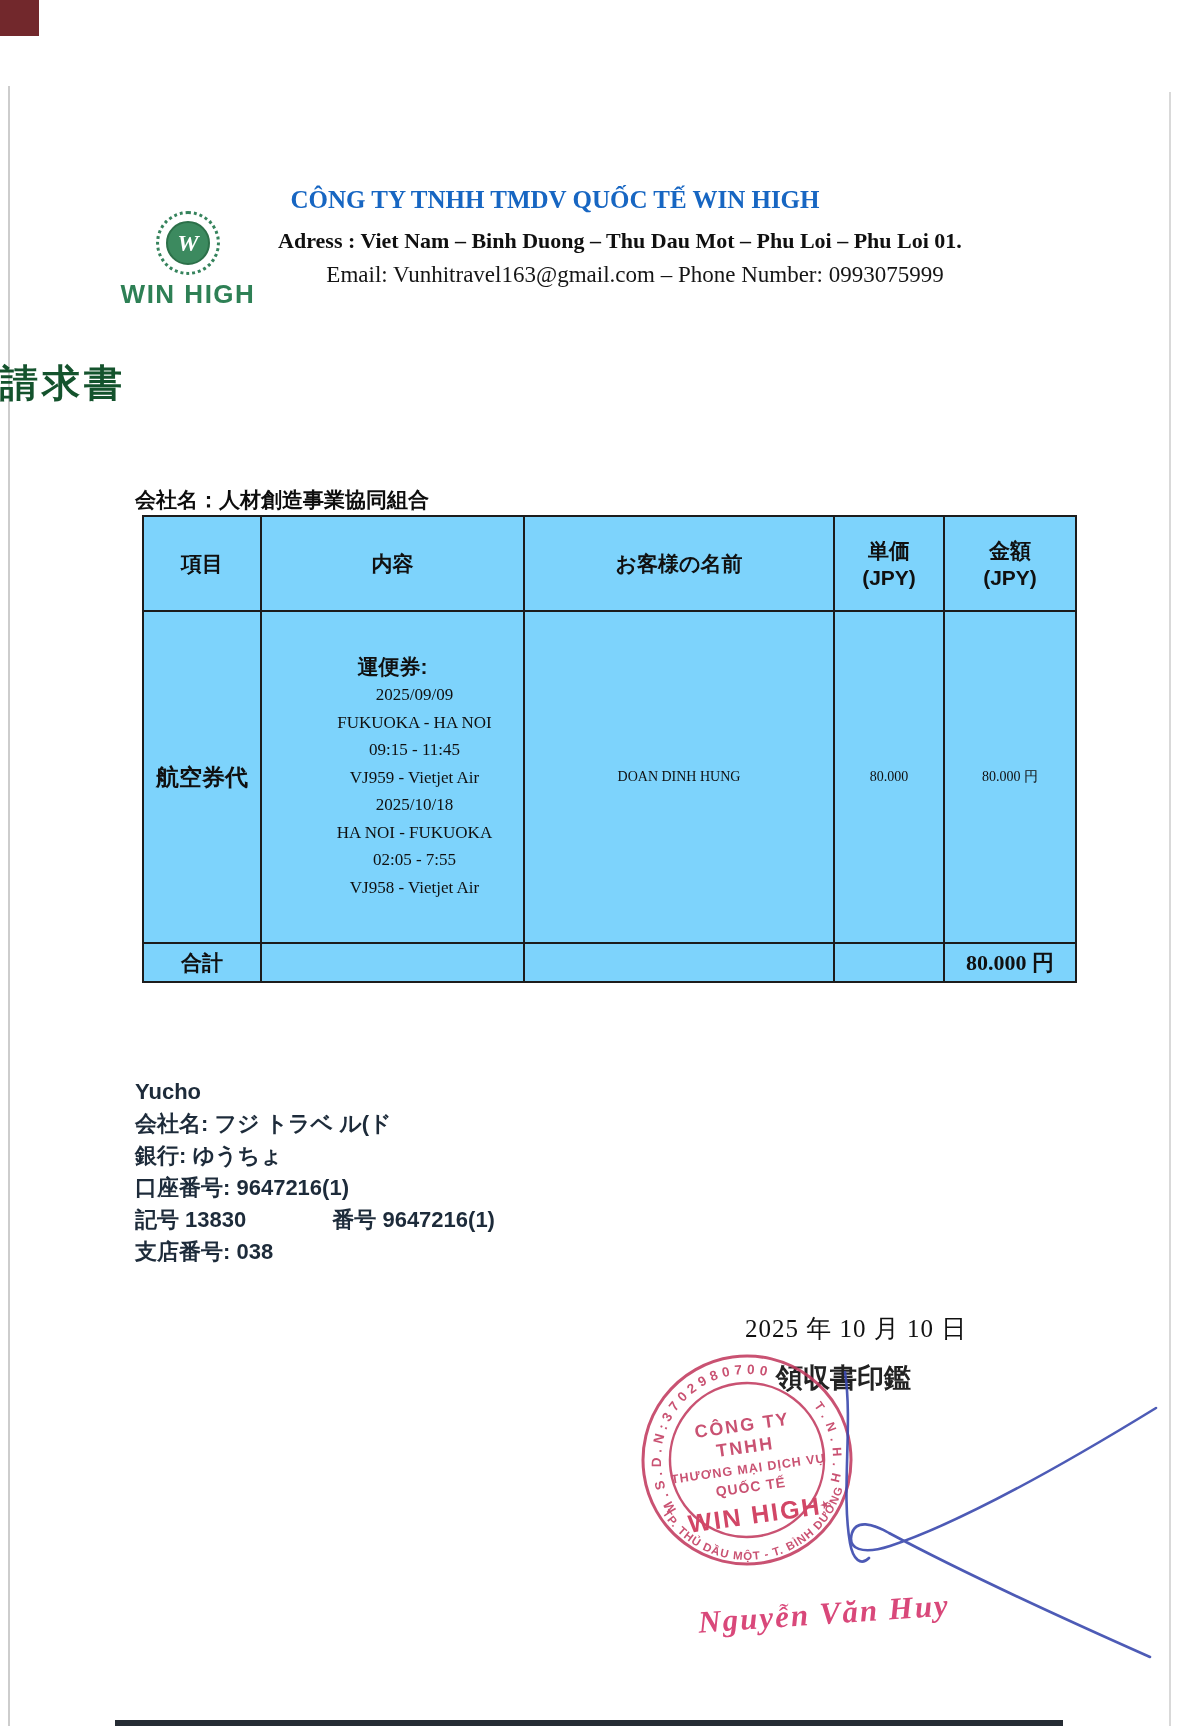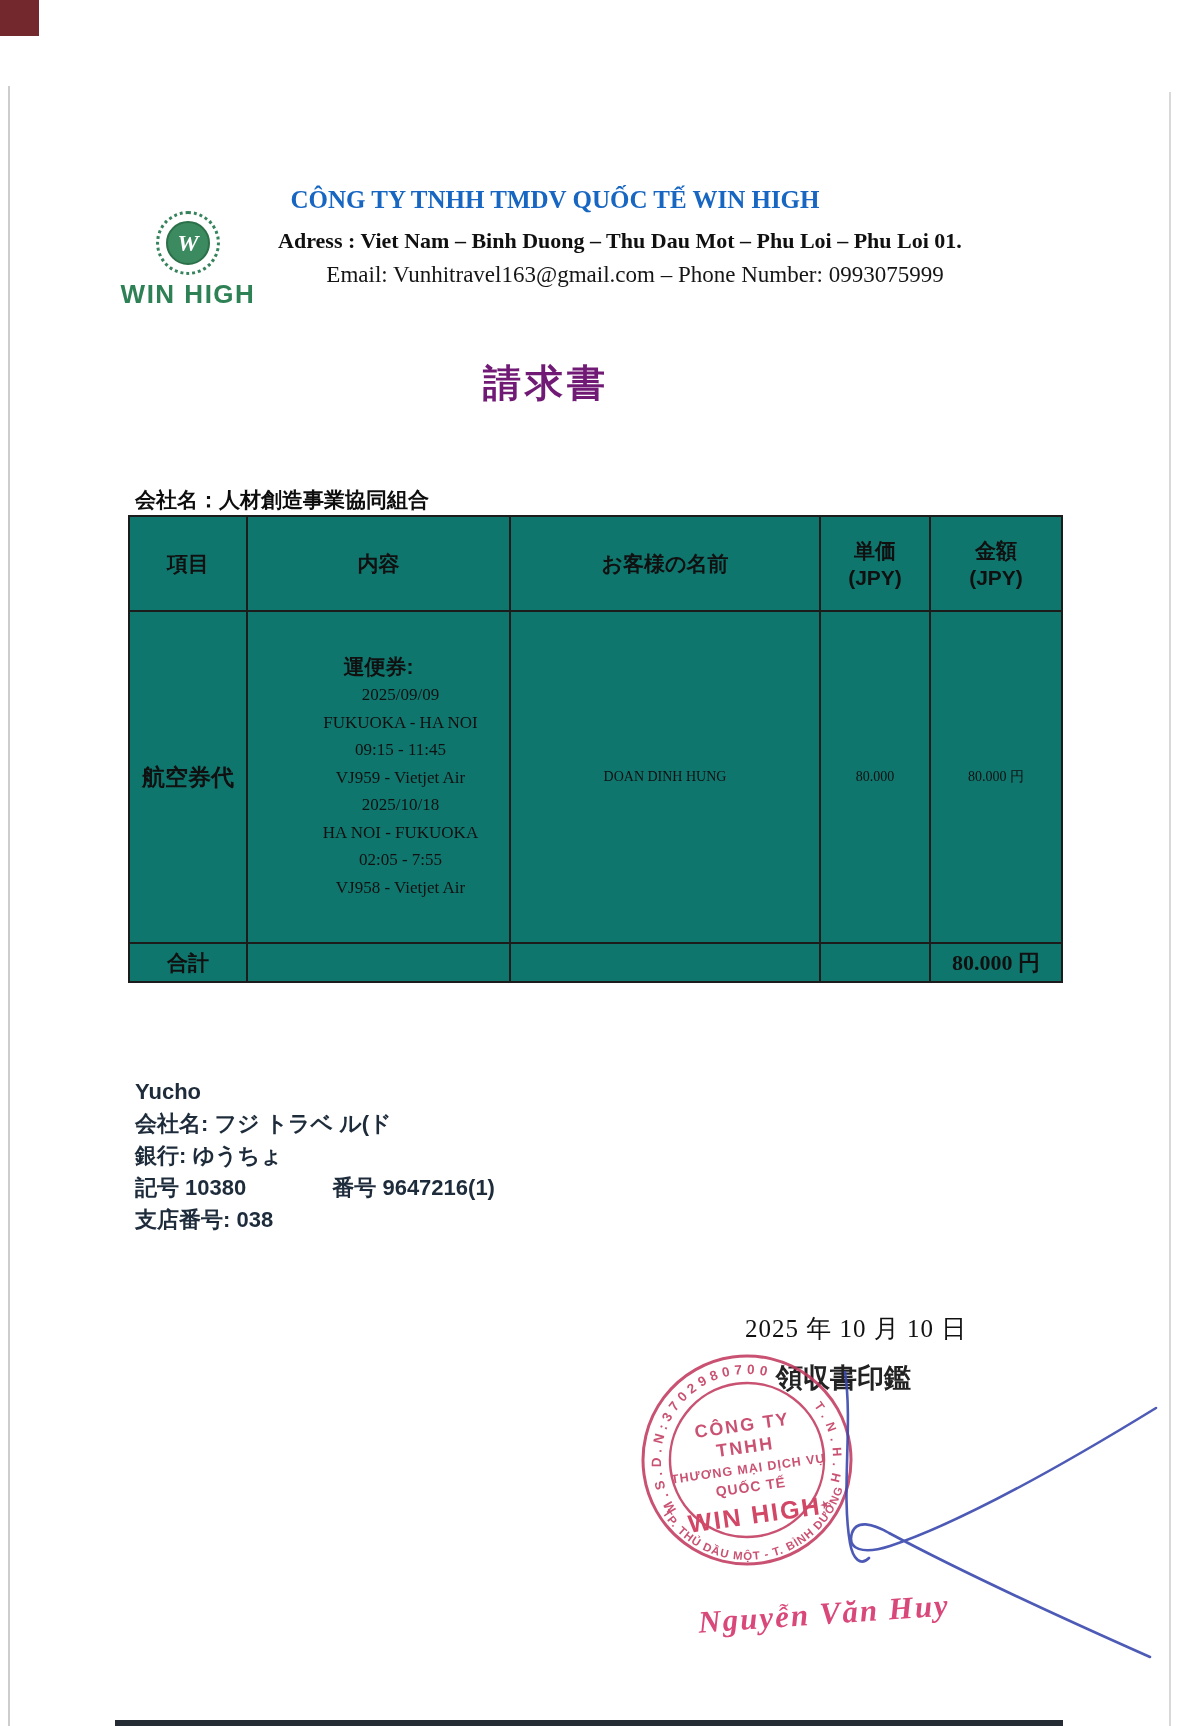--- a/index.html
+++ b/index.html
@@ -23,28 +23,28 @@
   .logo-w{color:#fff;font-family:"Liberation Serif",serif;font-weight:bold;font-style:italic;font-size:24px;line-height:1;}
   .logo-text{margin-top:4px;color:#2e8055;font-weight:bold;font-size:26px;letter-spacing:1.5px;}
 
   .company-name{position:absolute;left:285px;top:186px;width:540px;text-align:center;
     color:#1766c2;font-family:"Liberation Serif",serif;font-weight:bold;font-size:25px;}
   .company-address{position:absolute;left:270px;top:228px;width:700px;text-align:center;
     color:#101010;font-family:"Liberation Serif",serif;font-weight:bold;font-size:22px;}
   .company-contact{position:absolute;left:285px;top:262px;width:700px;text-align:center;
     color:#151515;font-family:"Liberation Serif",serif;font-size:23px;}
 
-  .invoice-title{position:absolute;left:0;top:358px;width:1092px;text-align:center;
-    color:#701a75;font-weight:bold;font-size:38px;letter-spacing:4px;}
+  .invoice-title{position:absolute;left:0;top:358px;width:1092px;
+    color:#14532d;font-weight:bold;font-size:38px;letter-spacing:4px;}
 
   .client-line{position:absolute;left:135px;top:486px;font-weight:bold;font-size:21px;color:#0d0d0d;}
 
   
-  table.inv{position:absolute;left:128px;top:515px;border-collapse:collapse;table-layout:fixed;width:933px;
-    background:#0f766e;}
+  table.inv{position:absolute;left:142px;top:515px;border-collapse:collapse;table-layout:fixed;width:933px;
+    background:#7dd3fc;}
   table.inv td{border:2px solid #1c1c1c;padding:0;vertical-align:middle;text-align:center;color:#101010;}
   .th{font-weight:bold;font-size:21px;line-height:27px;}
   tr.hdr td{height:93px;}
   tr.main td{height:330px;}
   tr.total td{height:37px;}
   td.cell-top{vertical-align:top;}
   .pad-side{padding-top:80px;font-family:"Liberation Serif",serif;font-size:14px;}
   .item-cell{padding-top:82px;font-weight:bold;font-size:23px;font-family:"Liberation Sans",sans-serif;}
   .content-cell{padding-top:30px;margin-left:48px;}
   .content-title{font-weight:bold;font-size:21px;line-height:28px;}
@@ -137,22 +137,23 @@
       <td></td>
       <td class="total-amount">80.000 円</td>
     </tr>
   </tbody>
     </table>
 
   <div class="bank">
     <div>Yucho</div>
     <div>会社名: フジ トラベ ル(ド</div>
     <div>銀行: ゆうちょ</div>
+    <div>口座番号: 9647216(1)</div>
     <div>
-      <span>記号 10380</span><span class="gap"></span><span>番号 9647216(1)</span>
+      <span>記号 13830</span><span class="gap"></span><span>番号 9647216(1)</span>
     </div>
     <div>支店番号: 038</div>
   </div>
 
   <div class="date-line">2025 年 10 月 10 日</div>
   <div class="stamp-caption">領収書印鑑</div>
 
   <svg class="stamp" viewBox="0 0 270 270">
     <g transform="rotate(-8 135 135)" fill="none" stroke="#c2395e">
       <circle cx="135" cy="135" r="104" stroke-width="3"></circle>

